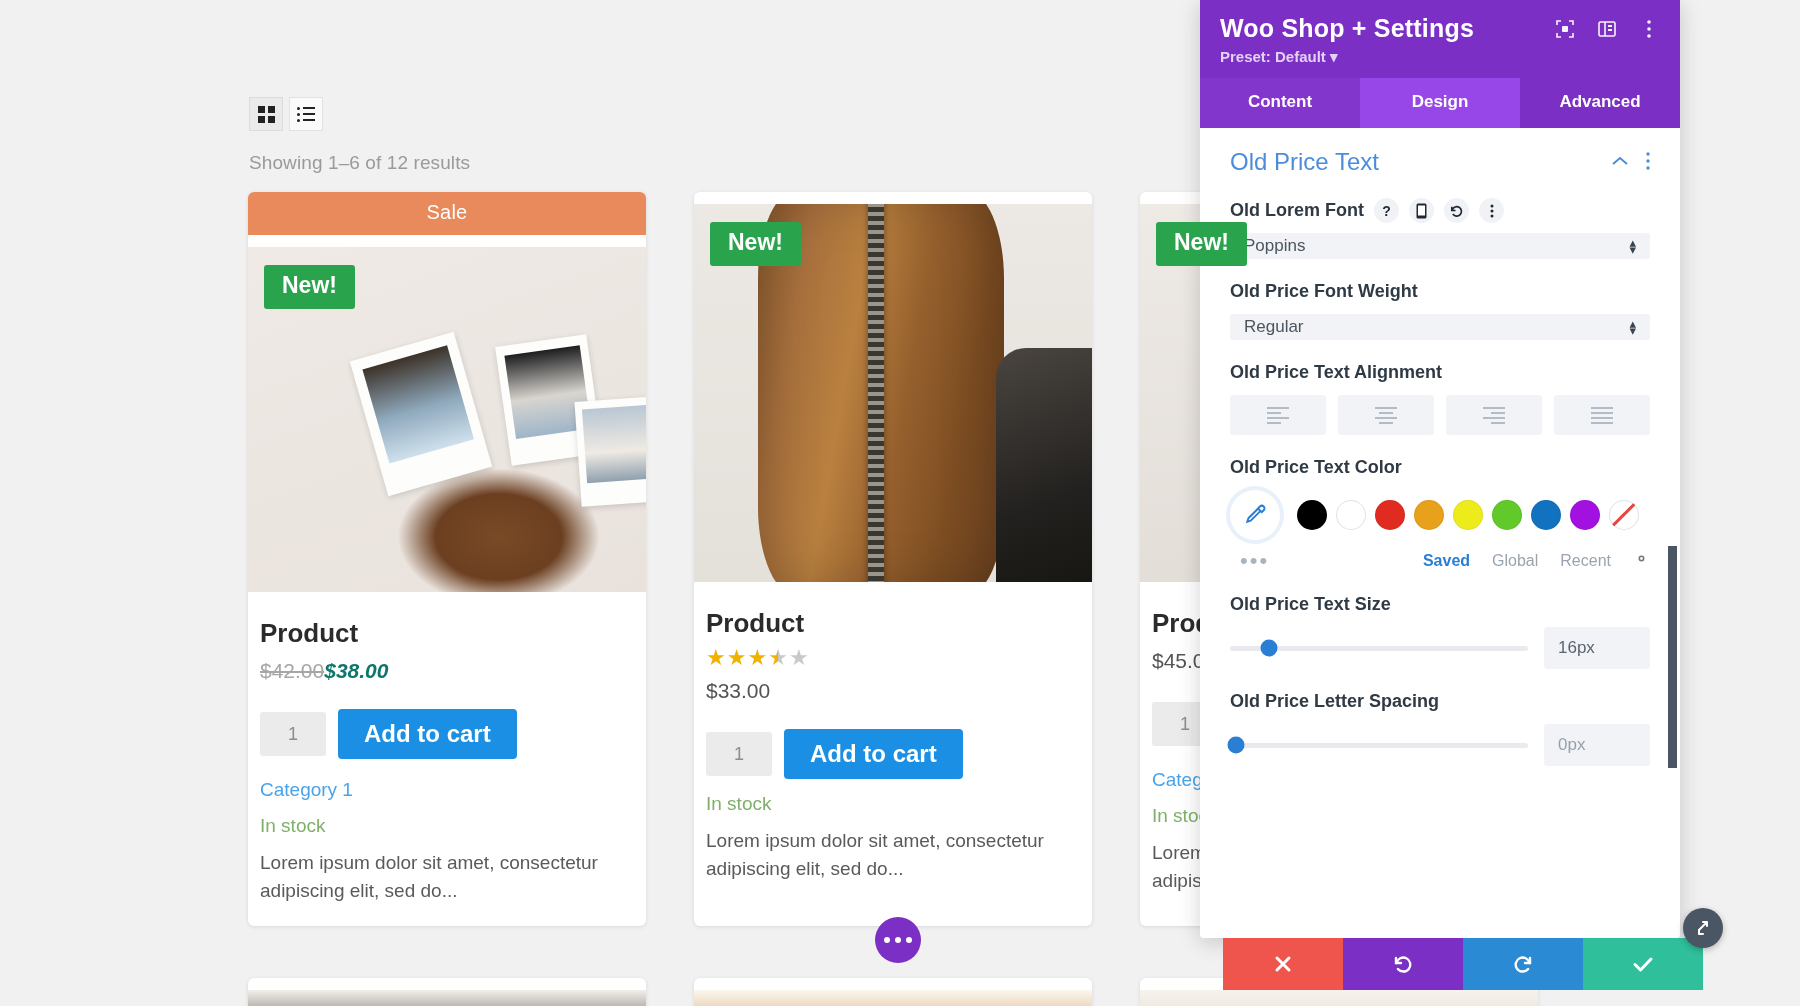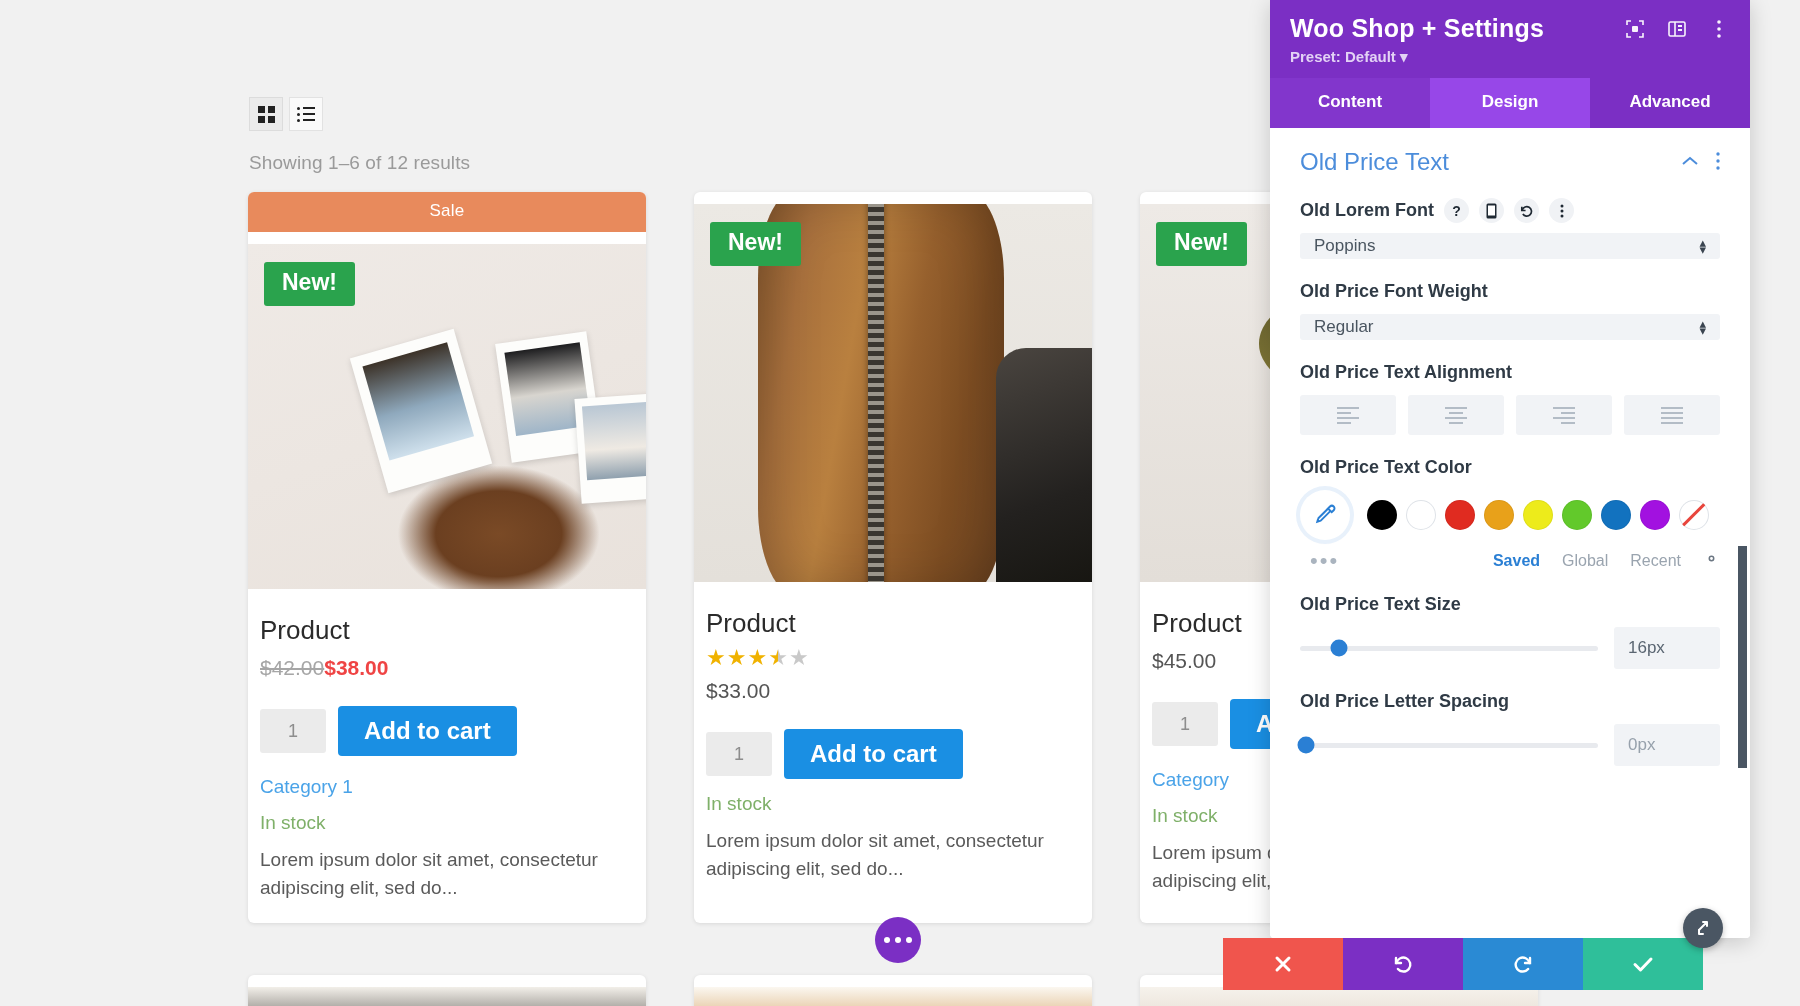--- a/index.html
+++ b/index.html
@@ -55,21 +55,21 @@
     border-radius: 6px;
     box-shadow: 0 1px 4px rgba(0,0,0,.10);
     overflow: hidden;
     position: relative;
   }
   .card-inner { padding: 12px 12px 22px 12px; }
   .sale-ribbon {
     background: #e88a5c;
     color: #fff;
     text-align: center;
-    font-size: 17px;
+    font-size: 20px;
     padding: 9px 0 11px 0;
     letter-spacing: .2px;
   }
   .img-wrap {
     position: relative;
     height: 345px;
     overflow: hidden;
     background: #eee;
     margin-top: 12px;
   }
@@ -127,28 +127,28 @@
     position:absolute; left: 30%; right: -30%; top: 16%; height: 42%;
     background: linear-gradient(140deg,#5e5a2b 0%, #8a7f3a 30%, #c9a444 60%, #6e6a2c 100%);
     border-radius: 50%;
   }
   .blob3b {
     position:absolute; left: 40%; right: -20%; top: 54%; height: 30%;
     background: linear-gradient(180deg,#2a2a28 0%, #4a4a46 100%);
     border-radius: 40% 40% 20% 20%;
   }
 
-  .p-title { font-size: 26px; color: #2b2b2b; margin: 14px 0 0 0; font-weight: normal; }
+  .p-title { font-size: 26px; color: #2b2b2b; margin: 14px 0 0 0; font-weight: bold; }
   .stars { margin-top: 8px; font-size: 22px; letter-spacing: 1px; line-height: 1; }
   .star-full { color: #f0b200; }
   .star-half { background: linear-gradient(90deg,#f0b200 50%, #c9c9c9 50%); -webkit-background-clip: text; background-clip: text; color: transparent; }
   .star-empty { color: #c9c9c9; }
   .price-row { margin-top: 10px; font-size: 21px; color: #555; }
   .old-price { color: #a6a6a6; text-decoration: line-through; }
-  .new-price { color: #ef4444; font-weight: bold; }
+  .new-price { color: #0f766e; font-weight: bold; font-style: italic; }
   .cart-row { margin-top: 26px; display: flex; align-items: center; gap: 12px; }
   .qty {
     width: 66px; height: 44px;
     background: #ebebeb; border: none; border-radius: 3px;
     color: #8d8d8d; font-size: 18px; text-align: center;
     font-family: "Liberation Sans", sans-serif;
   }
   .add-cart {
     background: #1a8fe3; color: #fff; border: none; border-radius: 4px;
     padding: 0 26px; height: 50px;
@@ -165,21 +165,21 @@
     background: #7b2fc4; color: #fff;
     display: flex; align-items: center; justify-content: center;
     font-size: 24px; letter-spacing: 2px; cursor: pointer;
     transform: translate(-50%,-50%);
   }
   .dots3 { display:flex; gap:5px; }
   .dots3 i { width:6px; height:6px; border-radius:50%; background:#fff; display:block; }
 
   
   .panel {
-    position: absolute; left: 1270px; top: 0;
+    position: absolute; left: 1200px; top: 0;
     width: 480px; height: 938px;
     background: #fff;
     box-shadow: 0 4px 22px rgba(0,0,0,.18);
     border-radius: 0 0 4px 4px;
     display: flex; flex-direction: column;
     overflow: hidden;
   }
   .panel-head {
     background: #7b2fc4;
     padding: 14px 20px 12px 20px;

